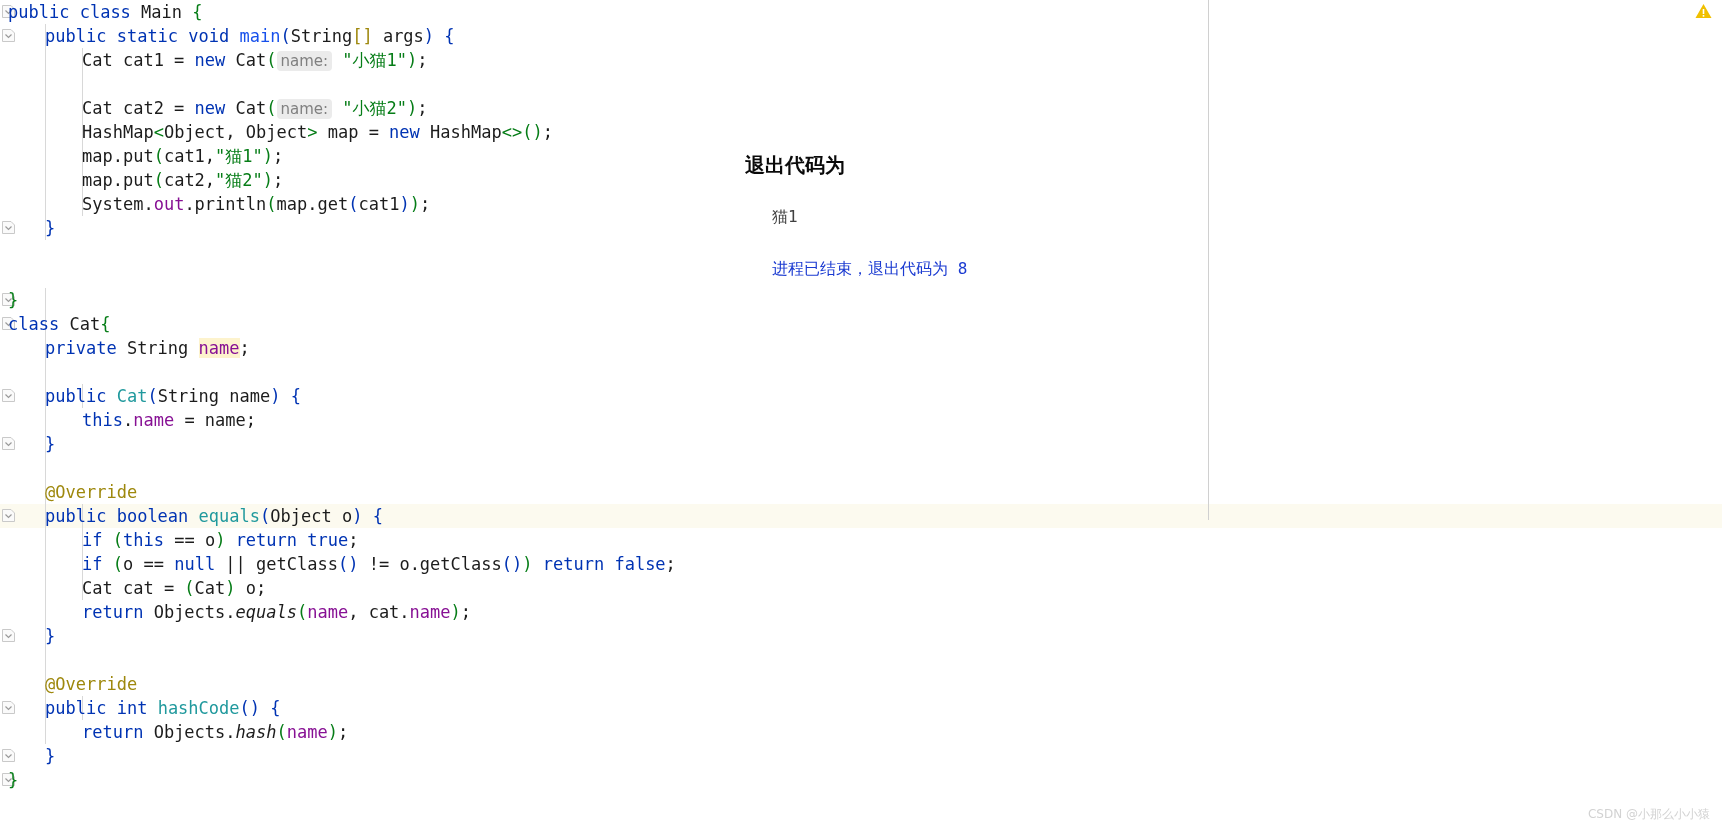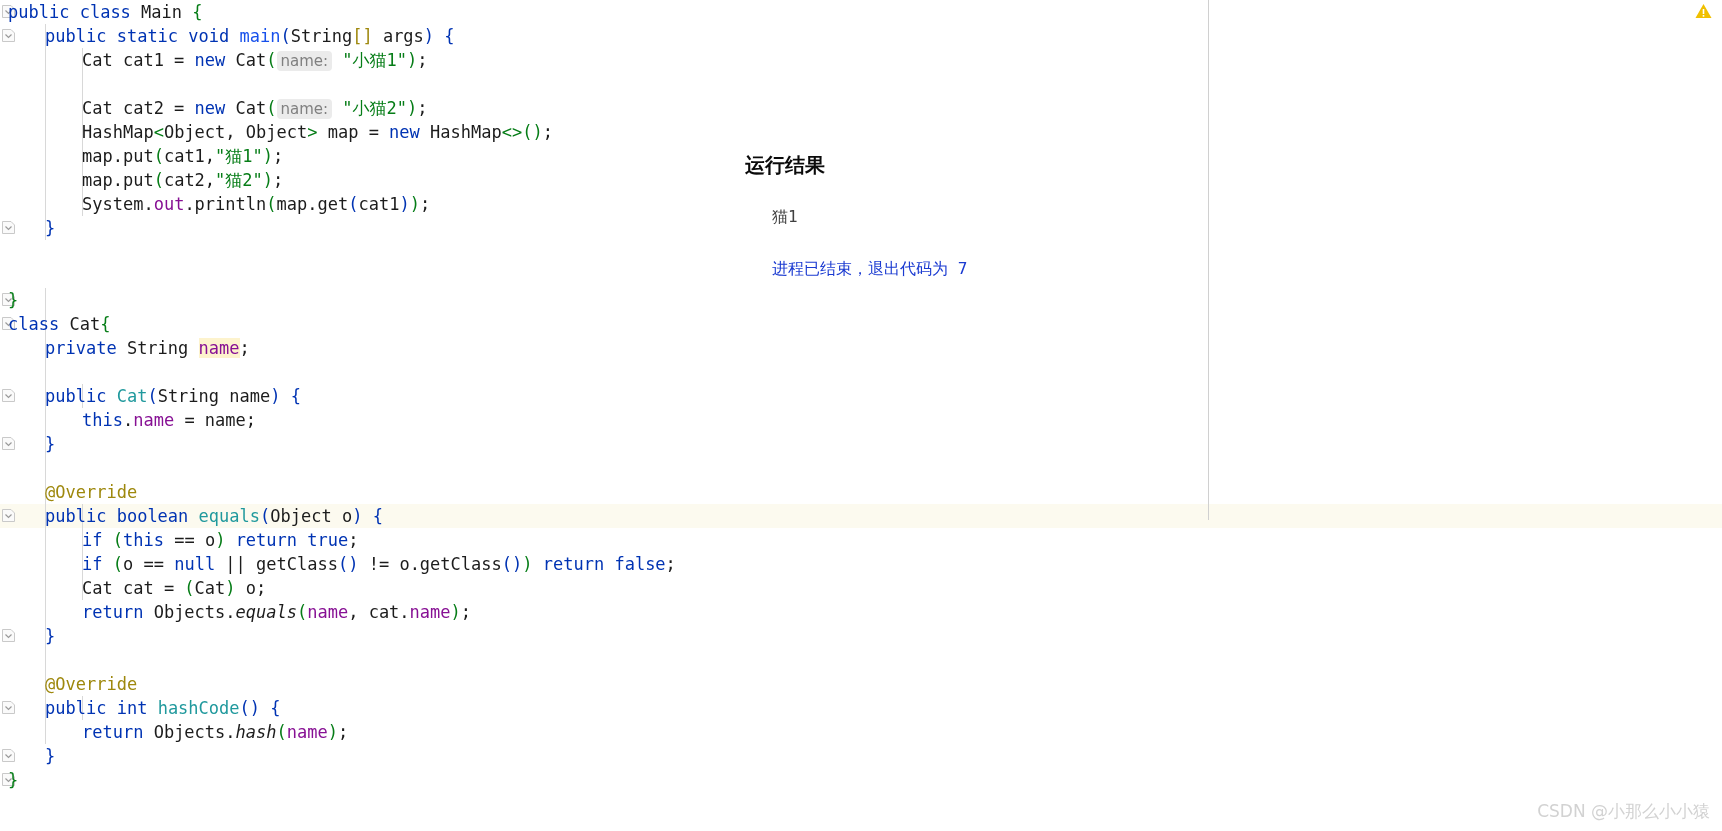--- a/index.html
+++ b/index.html
@@ -129,21 +129,21 @@
     position: absolute;
     right: 10px; top: 3px;
     width: 17px; height: 16px;
   }
 
   
   .watermark {
     position: absolute;
     right: 12px; bottom: 8px;
     font-family: "DejaVu Sans", "Liberation Sans", sans-serif;
-    font-size: 17px;
+    font-size: 12px;
     color: #d2d2d2;
     white-space: nowrap;
   }
 </style>
 </head>
 <body>
 
 <div id="app">
 
   <div class="editor">
@@ -233,23 +233,23 @@
           </svg>
         </div>
       </div>
 
     <div class="code" id="code"><div class="ln" style="top: 0px; left: 8px;"><span class="kw">public</span><span class="plain"> </span><span class="kw">class</span><span class="plain"> </span><span class="plain">Main</span><span class="plain"> </span><span class="br1">{</span></div><div class="ln" style="top: 24px; left: 45px;"><span class="kw">public</span><span class="plain"> </span><span class="kw">static</span><span class="plain"> </span><span class="kw">void</span><span class="plain"> </span><span class="cls">main</span><span class="br2">(</span><span class="plain">String</span><span class="br3">[]</span><span class="plain"> args</span><span class="br2">)</span><span class="plain"> </span><span class="br2">{</span></div><div class="ln" style="top: 48px; left: 82px;"><span class="plain">Cat cat1 = </span><span class="kw">new</span><span class="plain"> Cat</span><span class="br1">(</span><span class="hint">name:</span><span class="plain"> </span><span class="str">"小猫1"</span><span class="br1">)</span><span class="plain">;</span></div><div class="ln" style="top: 72px; left: 8px;"></div><div class="ln" style="top: 96px; left: 82px;"><span class="plain">Cat cat2 = </span><span class="kw">new</span><span class="plain"> Cat</span><span class="br1">(</span><span class="hint">name:</span><span class="plain"> </span><span class="str">"小猫2"</span><span class="br1">)</span><span class="plain">;</span></div><div class="ln" style="top: 120px; left: 82px;"><span class="plain">HashMap</span><span class="br1">&lt;</span><span class="plain">Object, Object</span><span class="br1">&gt;</span><span class="plain"> map = </span><span class="kw">new</span><span class="plain"> HashMap</span><span class="br1">&lt;&gt;</span><span class="br1">(</span><span class="br1">)</span><span class="plain">;</span></div><div class="ln" style="top: 144px; left: 82px;"><span class="plain">map.put</span><span class="br1">(</span><span class="plain">cat1,</span><span class="str">"猫1"</span><span class="br1">)</span><span class="plain">;</span></div><div class="ln" style="top: 168px; left: 82px;"><span class="plain">map.put</span><span class="br1">(</span><span class="plain">cat2,</span><span class="str">"猫2"</span><span class="br1">)</span><span class="plain">;</span></div><div class="ln" style="top: 192px; left: 82px;"><span class="plain">System.</span><span class="stat">out</span><span class="plain">.println</span><span class="br1">(</span><span class="plain">map.get</span><span class="br2">(</span><span class="plain">cat1</span><span class="br2">)</span><span class="br1">)</span><span class="plain">;</span></div><div class="ln" style="top: 216px; left: 45px;"><span class="br2">}</span></div><div class="ln" style="top: 240px; left: 8px;"></div><div class="ln" style="top: 264px; left: 8px;"></div><div class="ln" style="top: 288px; left: 8px;"><span class="br1">}</span></div><div class="ln" style="top: 312px; left: 8px;"><span class="kw">class</span><span class="plain"> Cat</span><span class="br1">{</span></div><div class="ln" style="top: 336px; left: 45px;"><span class="kw">private</span><span class="plain"> String </span><span class="fld hl">name</span><span class="plain">;</span></div><div class="ln" style="top: 360px; left: 8px;"></div><div class="ln" style="top: 384px; left: 45px;"><span class="kw">public</span><span class="plain"> </span><span class="type">Cat</span><span class="br2">(</span><span class="plain">String name</span><span class="br2">)</span><span class="plain"> </span><span class="br2">{</span></div><div class="ln" style="top: 408px; left: 82px;"><span class="kw">this</span><span class="plain">.</span><span class="fld">name</span><span class="plain"> = name;</span></div><div class="ln" style="top: 432px; left: 45px;"><span class="br2">}</span></div><div class="ln" style="top: 456px; left: 8px;"></div><div class="ln" style="top: 480px; left: 45px;"><span class="anno">@Override</span></div><div class="ln" style="top: 504px; left: 45px;"><span class="kw">public</span><span class="plain"> </span><span class="kw">boolean</span><span class="plain"> </span><span class="type">equals</span><span class="br2">(</span><span class="plain">Object o</span><span class="br2">)</span><span class="plain"> </span><span class="br2">{</span></div><div class="ln" style="top: 528px; left: 82px;"><span class="kw">if</span><span class="plain"> </span><span class="br1">(</span><span class="kw">this</span><span class="plain"> == o</span><span class="br1">)</span><span class="plain"> </span><span class="kw">return</span><span class="plain"> </span><span class="kw">true</span><span class="plain">;</span></div><div class="ln" style="top: 552px; left: 82px;"><span class="kw">if</span><span class="plain"> </span><span class="br1">(</span><span class="plain">o == </span><span class="kw">null</span><span class="plain"> || getClass</span><span class="br2">(</span><span class="br2">)</span><span class="plain"> != o.getClass</span><span class="br2">(</span><span class="br2">)</span><span class="br1">)</span><span class="plain"> </span><span class="kw">return</span><span class="plain"> </span><span class="kw">false</span><span class="plain">;</span></div><div class="ln" style="top: 576px; left: 82px;"><span class="plain">Cat cat = </span><span class="br1">(</span><span class="plain">Cat</span><span class="br1">)</span><span class="plain"> o;</span></div><div class="ln" style="top: 600px; left: 82px;"><span class="kw">return</span><span class="plain"> Objects.</span><span class="mthi">equals</span><span class="br1">(</span><span class="fld">name</span><span class="plain">, cat.</span><span class="fld">name</span><span class="br1">)</span><span class="plain">;</span></div><div class="ln" style="top: 624px; left: 45px;"><span class="br2">}</span></div><div class="ln" style="top: 648px; left: 8px;"></div><div class="ln" style="top: 672px; left: 45px;"><span class="anno">@Override</span></div><div class="ln" style="top: 696px; left: 45px;"><span class="kw">public</span><span class="plain"> </span><span class="kw">int</span><span class="plain"> </span><span class="type">hashCode</span><span class="br2">(</span><span class="br2">)</span><span class="plain"> </span><span class="br2">{</span></div><div class="ln" style="top: 720px; left: 82px;"><span class="kw">return</span><span class="plain"> Objects.</span><span class="mthi">hash</span><span class="br1">(</span><span class="fld">name</span><span class="br1">)</span><span class="plain">;</span></div><div class="ln" style="top: 744px; left: 45px;"><span class="br2">}</span></div><div class="ln" style="top: 768px; left: 8px;"><span class="br1">}</span></div></div>
   </div>
 
   <div class="divider" style="left:1208px;"></div>
 
   <div>
-    <div class="result-title" style="left:745px; top:152px;">运行结果</div>
+    <div class="result-title" style="left:745px; top:152px;">退出代码为</div>
     <div class="result-out" style="left:772px; top:207px;">猫1</div>
-    <div class="result-exit" style="left:772px; top:259px;">进程已结束，退出代码为 7</div>
+    <div class="result-exit" style="left:772px; top:259px;">进程已结束，退出代码为 8</div>
   </div>
 
   <div class="warn">
     <svg width="17" height="16" viewBox="0 0 17 16">
       <path d="M8.5 1 L16.5 15 L0.5 15 Z" fill="#f0c000"></path>
       <rect x="7.7" y="6" width="1.6" height="5" fill="#ffffff"></rect>
       <rect x="7.7" y="12" width="1.6" height="1.7" fill="#ffffff"></rect>
     </svg>
   </div>
 

